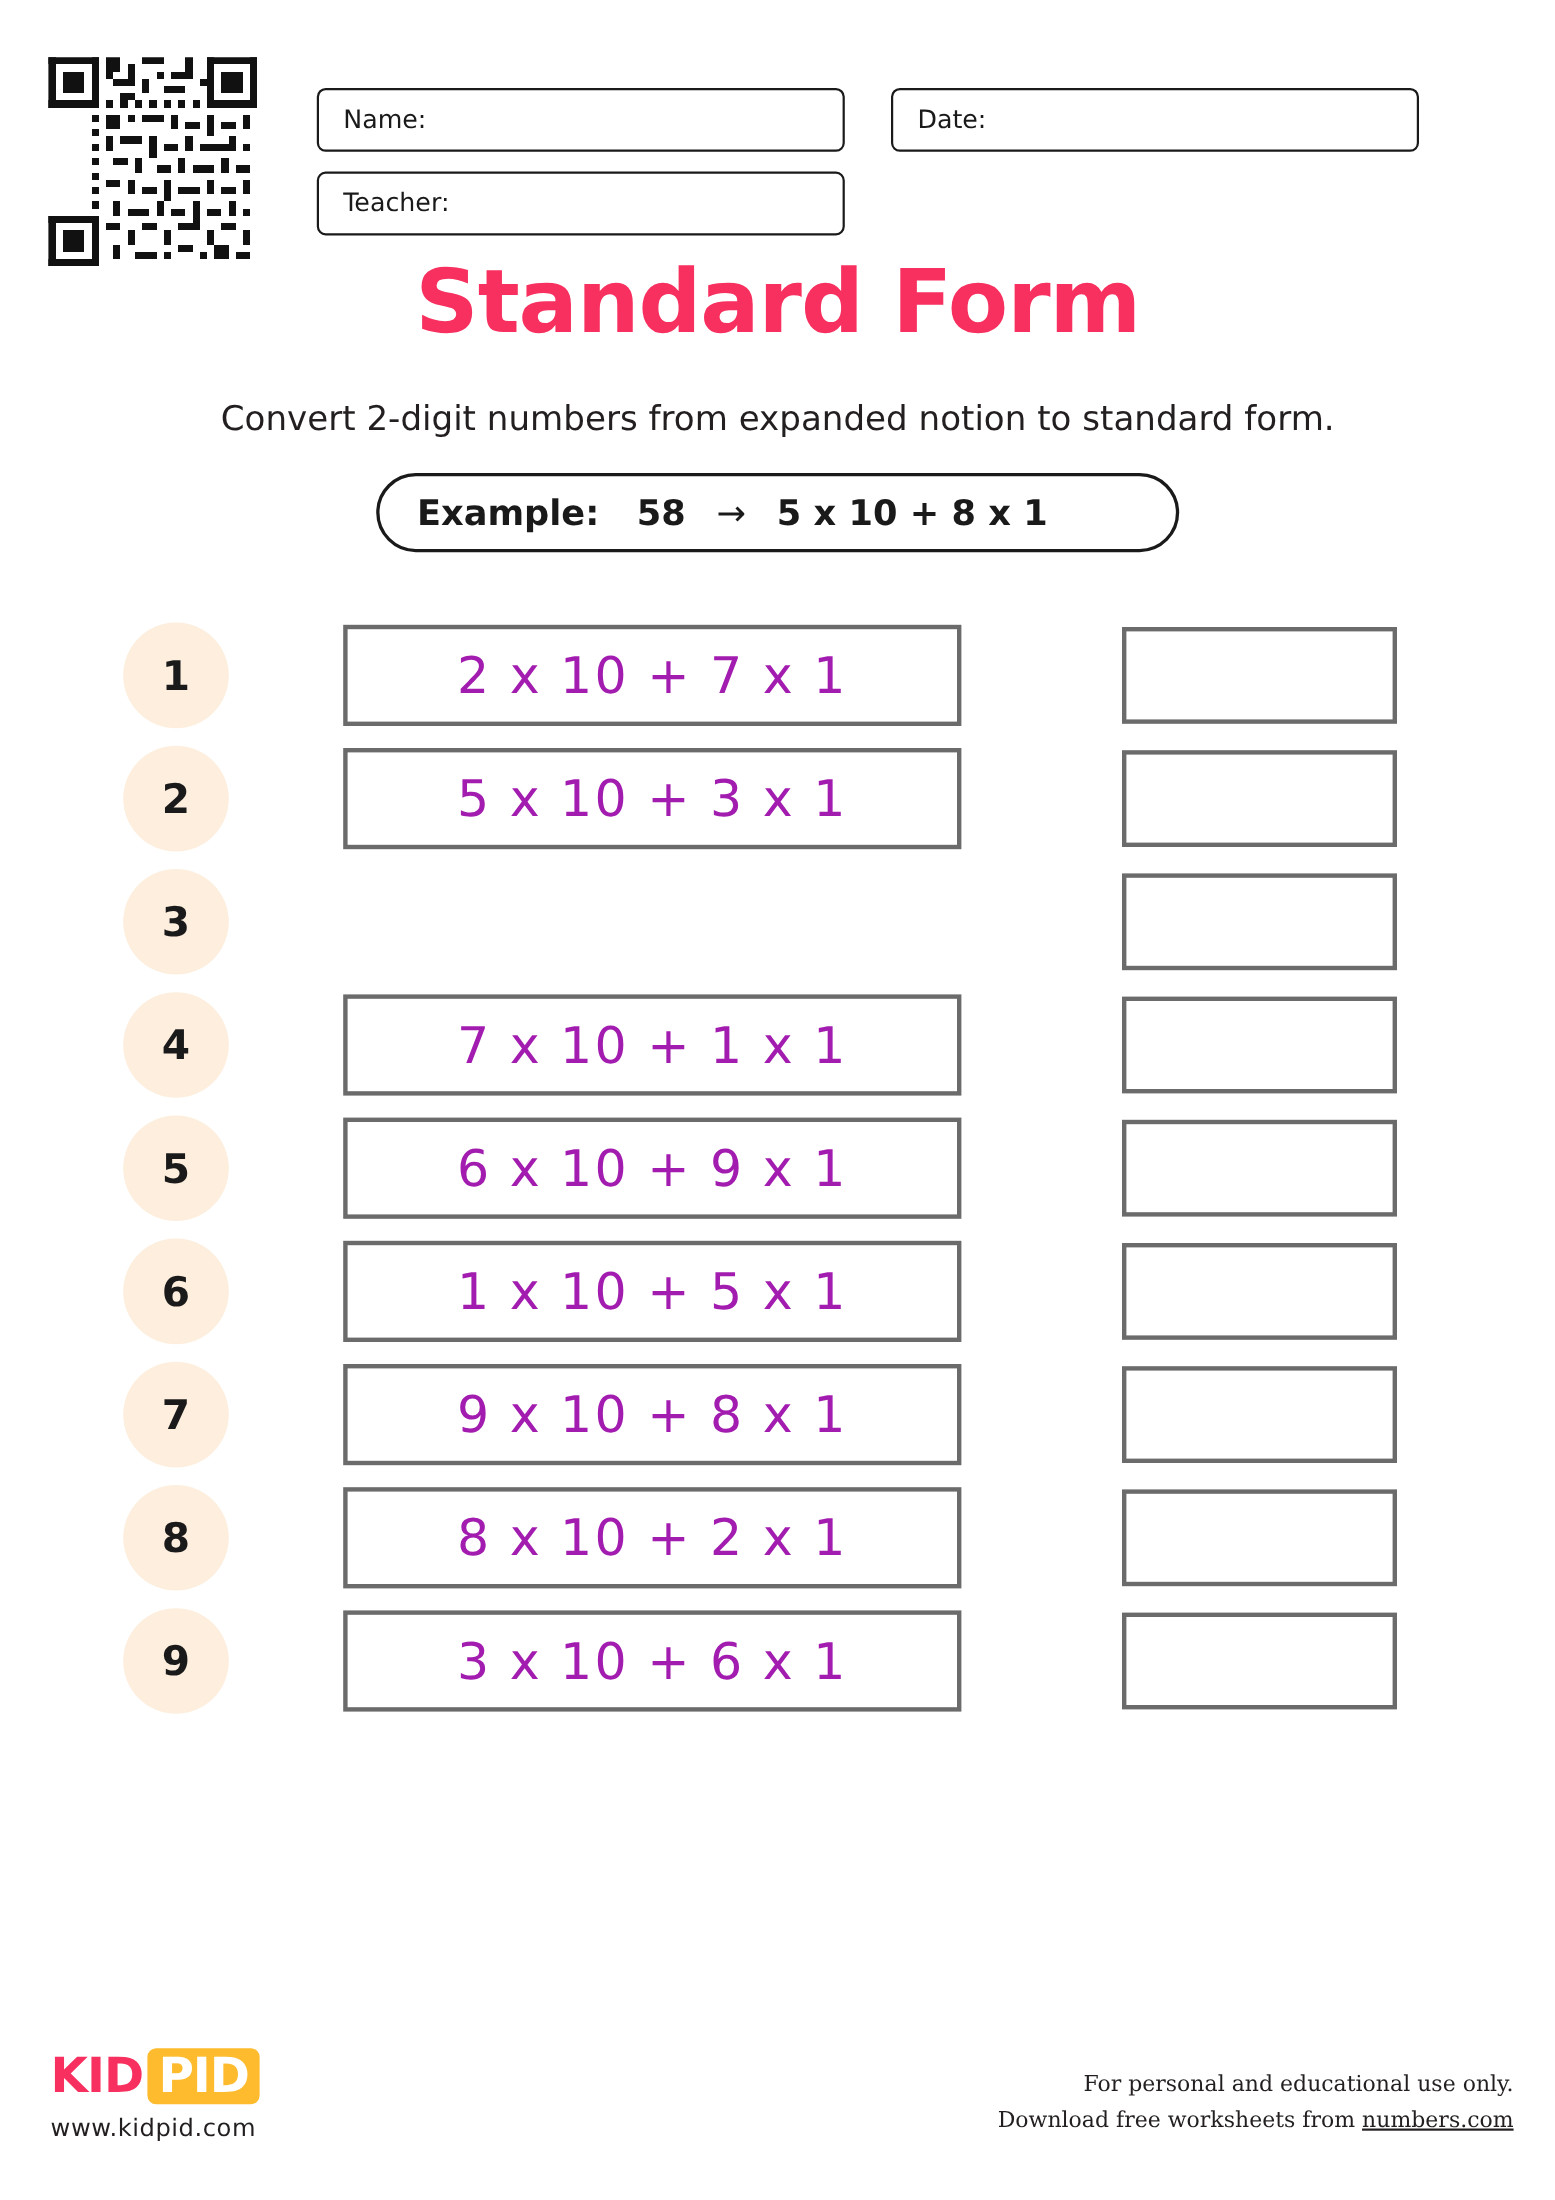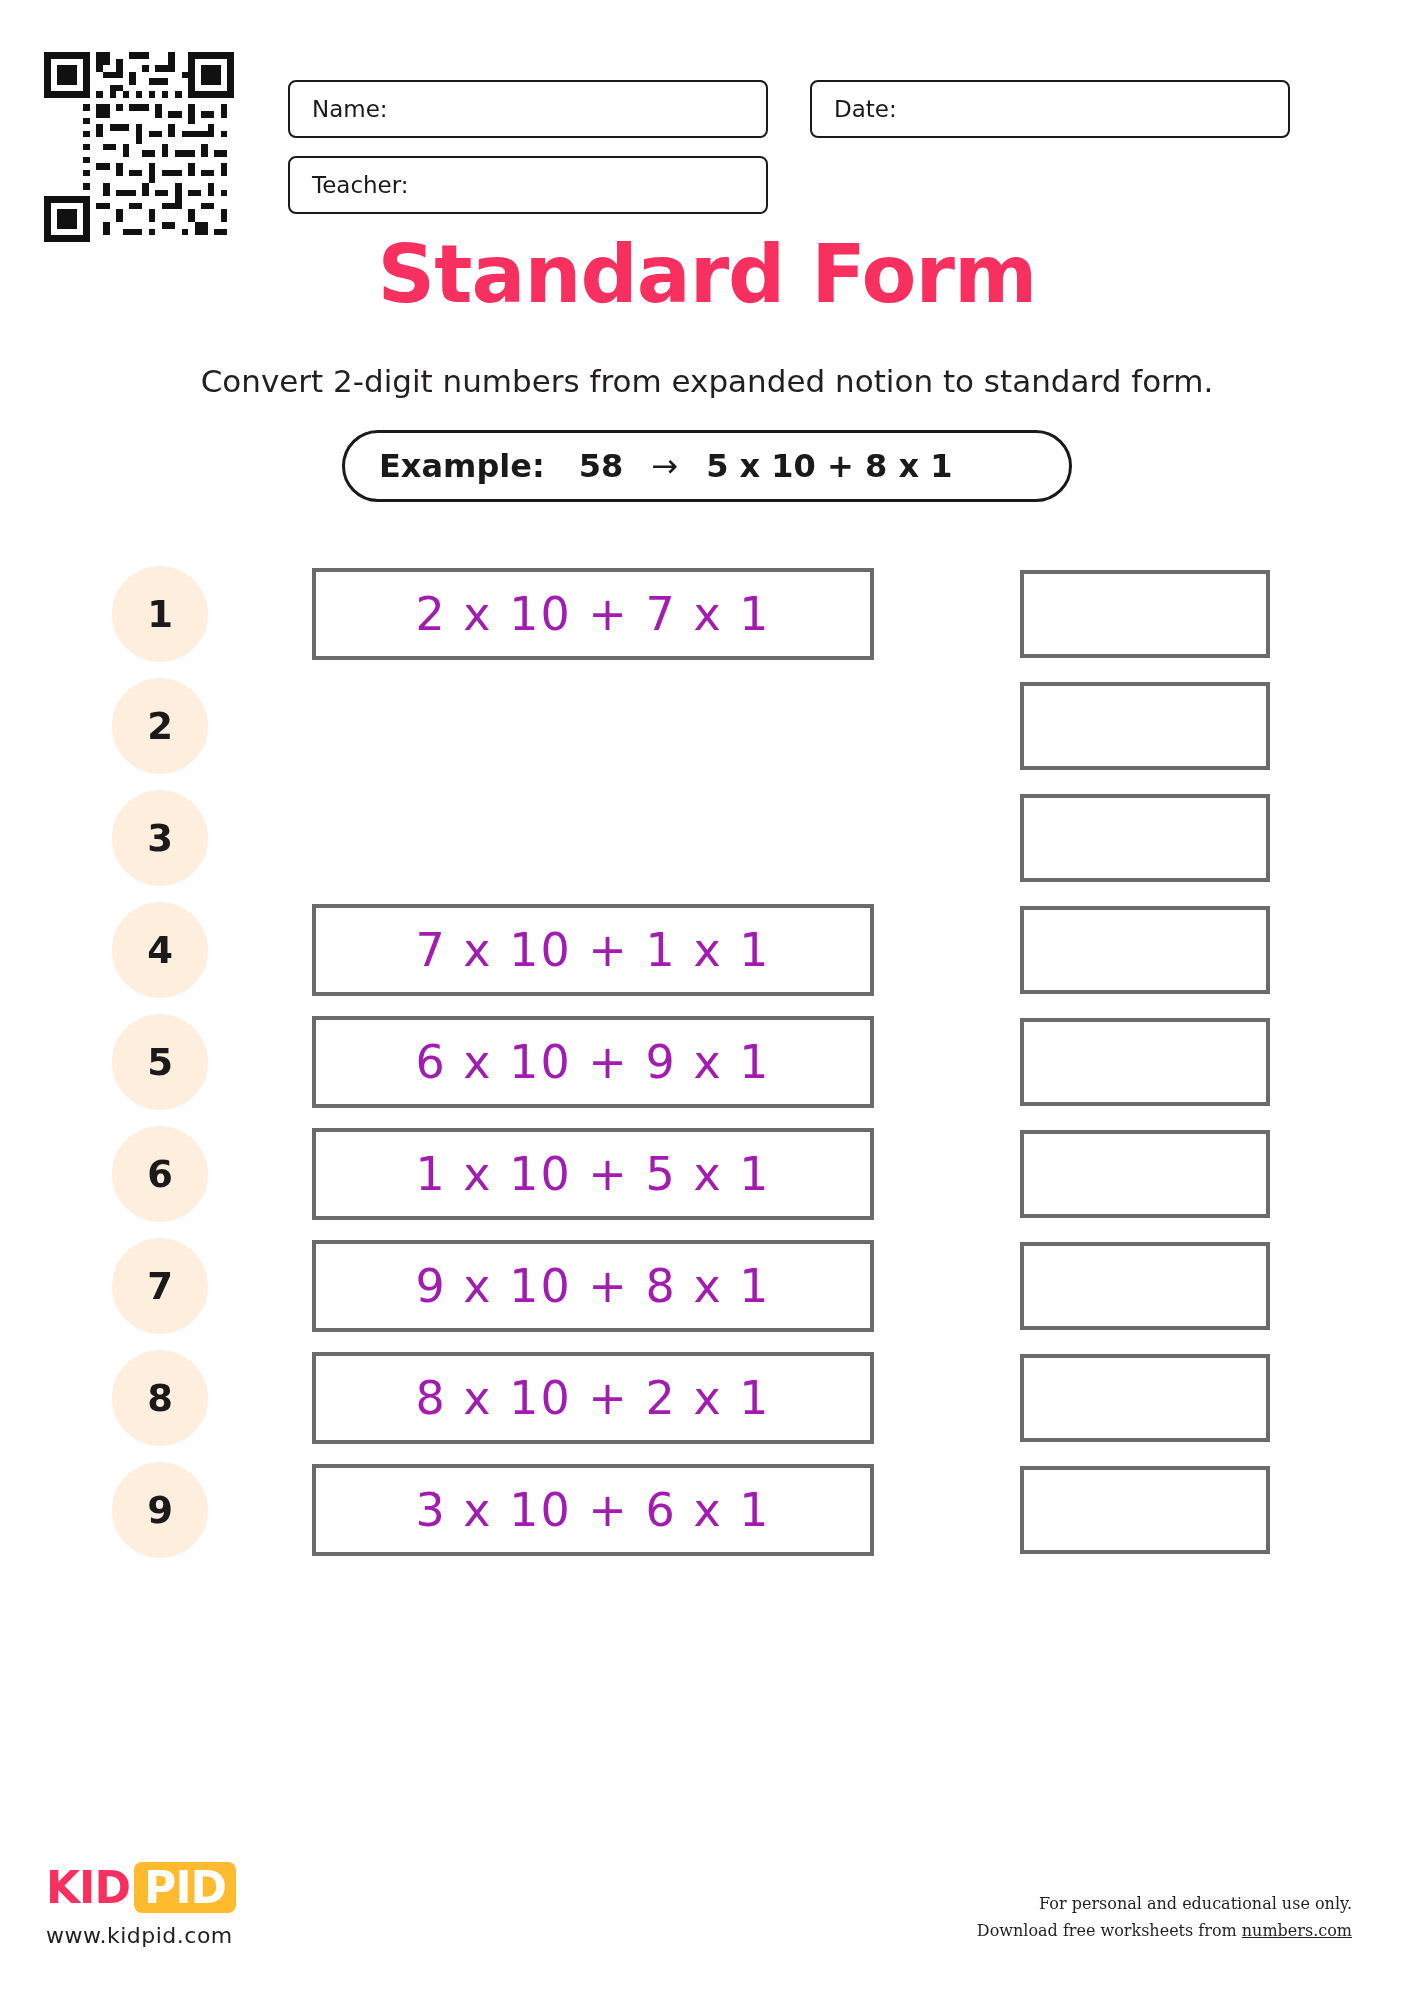--- a/index.html
+++ b/index.html
@@ -194,25 +194,25 @@
     margin-left: 4px;
   }
   .logo-url {
     margin-top: 10px;
     font-size: 22px;
     color: #231f20;
     letter-spacing: 0.5px;
   }
   .footer-note {
     position: absolute;
-    right: 62px;
+    right: 38px;
     bottom: 56px;
     text-align: right;
     font-family: "DejaVu Serif", serif;
-    font-size: 16px;
+    font-size: 20px;
     color: #231f20;
     line-height: 1.65;
   }
   .footer-note .link {
     text-decoration: underline;
     color: #231f20;
   }
 </style>
 </head>
 <body>
@@ -354,20 +354,21 @@
 <div class="rows">
 
   <div class="row">
     <div class="badge">1</div>
     <div class="expr-box">2  x  10  +  7  x  1</div>
     <div class="answer-box"></div>
   </div>
 
   <div class="row">
     <div class="badge">2</div>
+    <div class="expr-box">5  x  10  +  3  x  1</div>
     <div class="answer-box"></div>
   </div>
 
   <div class="row">
     <div class="badge">3</div>
     <div class="answer-box"></div>
   </div>
 
   <div class="row">
     <div class="badge">4</div>

